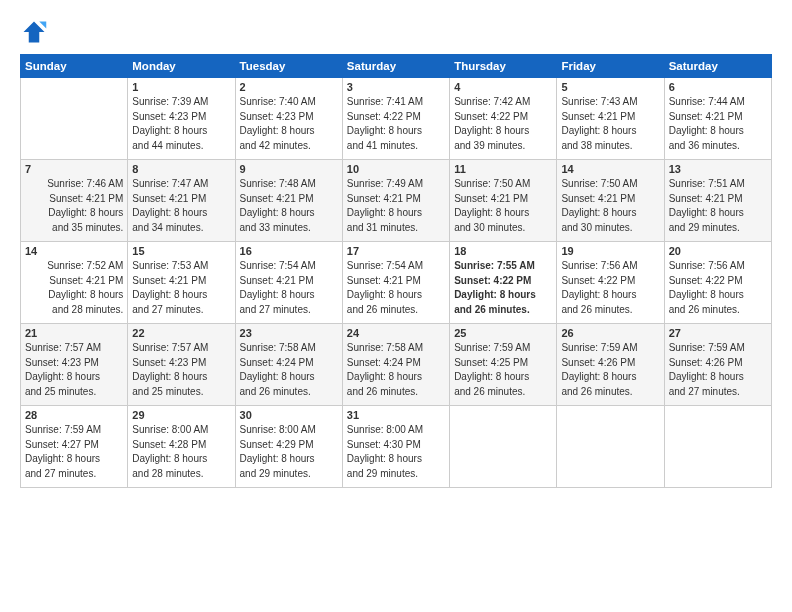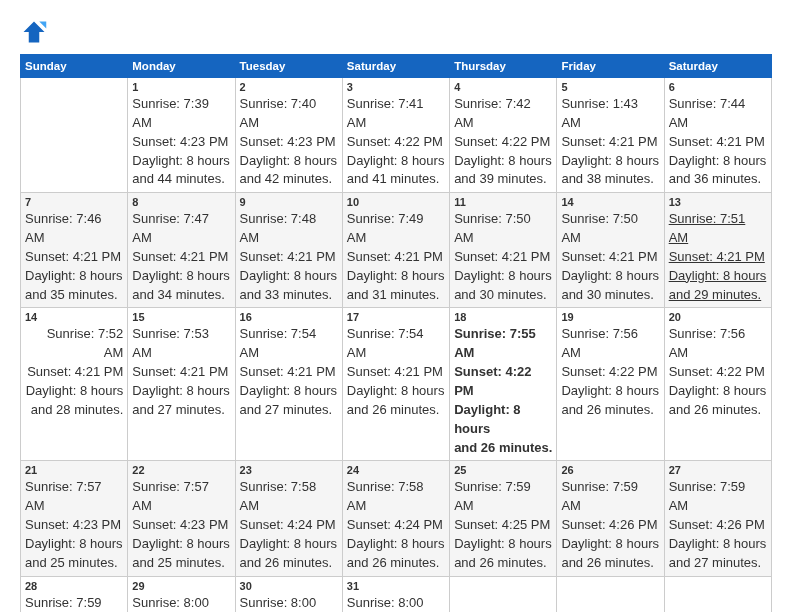--- a/index.html
+++ b/index.html
@@ -79,21 +79,21 @@
       background: #f5f5f5;
     }
     .day-number {
       font-size: 11px;
       font-weight: bold;
       color: #333;
       display: block;
       margin-bottom: 2px;
     }
     .day-info {
-      font-size: 13px;
+      font-size: 10px;
       line-height: 1.45;
       color: #333;
     }
     .empty-cell {
       background: #fff !important;
     }
   </style>
 </head>
 <body>
 
@@ -153,37 +153,37 @@
           </td>
           <td>
             <span class="day-number">4</span>
             <div class="day-info" style="white-space: pre-line;">Sunrise: 7:42 AM
 Sunset: 4:22 PM
 Daylight: 8 hours
 and 39 minutes.</div>
           </td>
           <td>
             <span class="day-number">5</span>
-            <div class="day-info" style="white-space: pre-line;">Sunrise: 1:43 AM
+            <div class="day-info" style="white-space: pre-line;">Sunrise: 7:43 AM
 Sunset: 4:21 PM
 Daylight: 8 hours
 and 38 minutes.</div>
           </td>
           <td>
             <span class="day-number">6</span>
             <div class="day-info" style="white-space: pre-line;">Sunrise: 7:44 AM
 Sunset: 4:21 PM
 Daylight: 8 hours
 and 36 minutes.</div>
           </td>
         </tr>
         <tr>
           <td>
             <span class="day-number">7</span>
-            <div class="day-info" style="white-space: pre-line;">Sunrise: 7:46 AM
+            <div class="day-info" style="white-space: pre-line; text-align: right;">Sunrise: 7:46 AM
 Sunset: 4:21 PM
 Daylight: 8 hours
 and 35 minutes.</div>
           </td>
           <td>
             <span class="day-number">8</span>
             <div class="day-info" style="white-space: pre-line;">Sunrise: 7:47 AM
 Sunset: 4:21 PM
 Daylight: 8 hours
 and 34 minutes.</div>
@@ -211,21 +211,21 @@
           </td>
           <td>
             <span class="day-number">14</span>
             <div class="day-info" style="white-space: pre-line;">Sunrise: 7:50 AM
 Sunset: 4:21 PM
 Daylight: 8 hours
 and 30 minutes.</div>
           </td>
           <td>
             <span class="day-number">13</span>
-            <div class="day-info" style="white-space: pre-line; text-decoration: underline;">Sunrise: 7:51 AM
+            <div class="day-info" style="white-space: pre-line;">Sunrise: 7:51 AM
 Sunset: 4:21 PM
 Daylight: 8 hours
 and 29 minutes.</div>
           </td>
         </tr>
         <tr>
           <td>
             <span class="day-number">14</span>
             <div class="day-info" style="white-space: pre-line; text-align: right;">Sunrise: 7:52 AM
 Sunset: 4:21 PM

